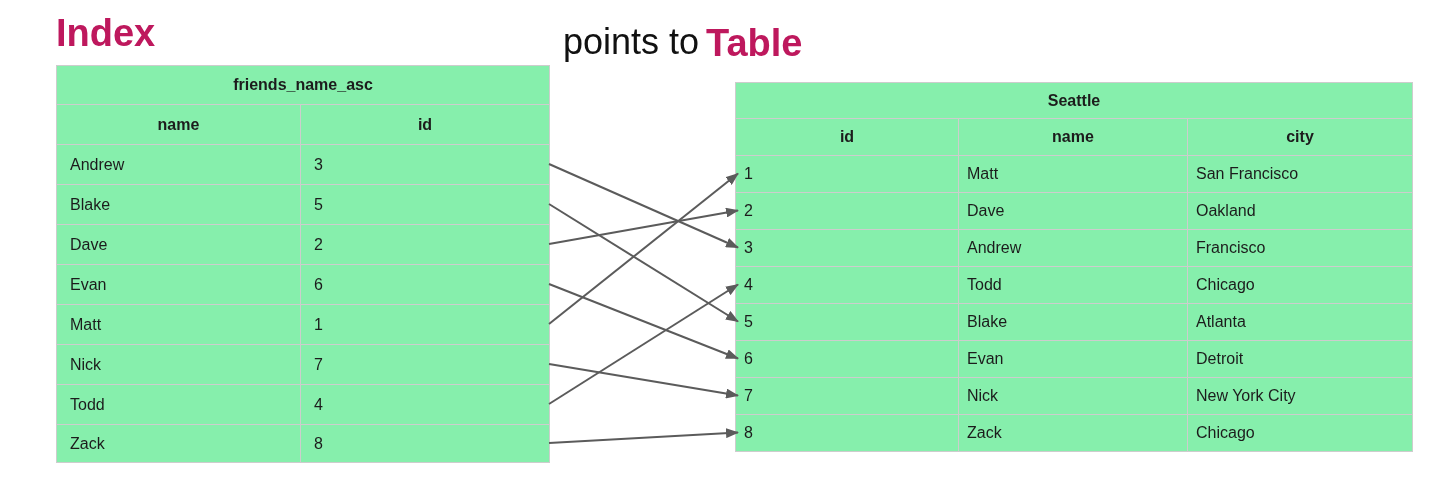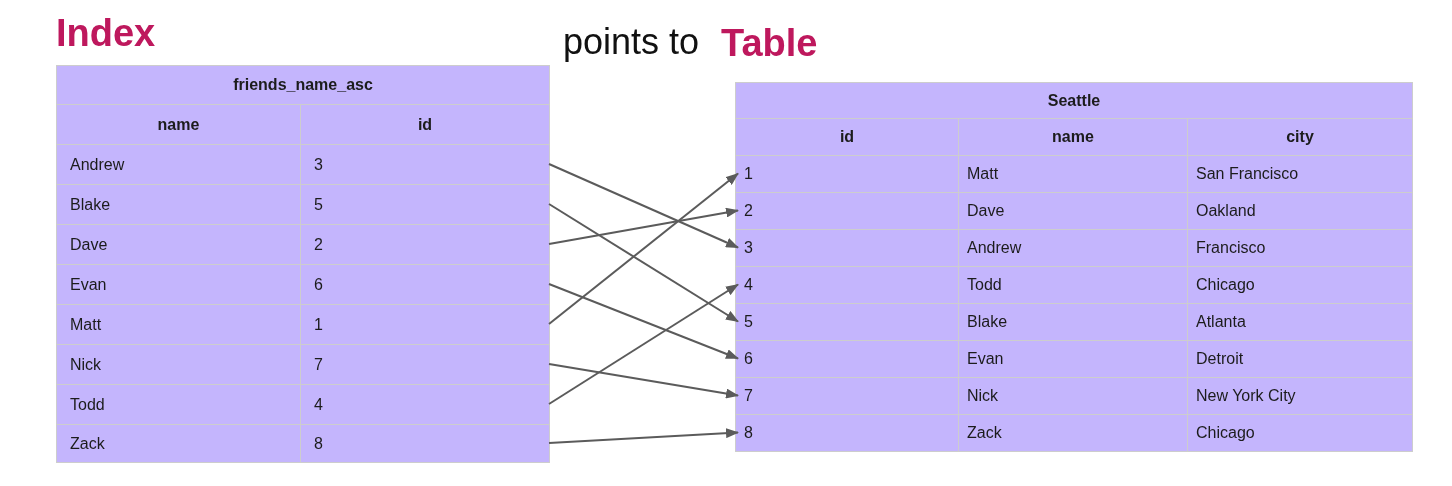--- a/index.html
+++ b/index.html
@@ -10,21 +10,21 @@
   .big-label{
     position:absolute;font-size:38px;font-weight:bold;color:#be185d;
     text-align:left;line-height:42px;white-space:nowrap;
   }
   .relation-label{
     position:absolute;font-size:36px;font-weight:normal;color:#111;
     line-height:44px;white-space:nowrap;
   }
   table.diagram{
     position:absolute;border-collapse:collapse;table-layout:fixed;
-    background:#c4b5fd;border:1px solid #b9b9b9;
+    background:#86efac;border:1px solid #b9b9b9;
   }
   table.diagram td{
     border:1px solid #cdcdcd;font-size:16px;color:#1c1c1c;
     vertical-align:middle;overflow:hidden;white-space:nowrap;
   }
   td.title-cell{font-weight:bold;text-align:center;}
   td.col-header{font-weight:bold;text-align:center;}
   td.cell{text-align:left;}
   .idx td.cell{padding-left:13px;}
   .fr td.cell{padding-left:8px;}
@@ -38,21 +38,21 @@
   #arrow-layer{
     position:absolute;left:0;top:0;width:1452px;height:486px;
     pointer-events:none;z-index:5;
   }
 </style>
 </head>
 <body>
 
 <div class="big-label" style="left:56px;top:12px;width:520px;">Index</div>
 <div class="relation-label" style="left:563px;top:20px;">points to</div>
-<div class="big-label" style="left:721px;top:22px;width:677px;">Table</div>
+<div class="big-label" style="left:706px;top:22px;width:677px;">Table</div>
 
 <table class="diagram idx" style="left:56px;top:65px;width:493px;">
   <colgroup>
       <col style="width:244px">
       <col style="width:249px">
     </colgroup>
   <tbody>
     <tr class="title-row">
       <td class="title-cell" colspan="2">friends_name_asc</td>
     </tr>

